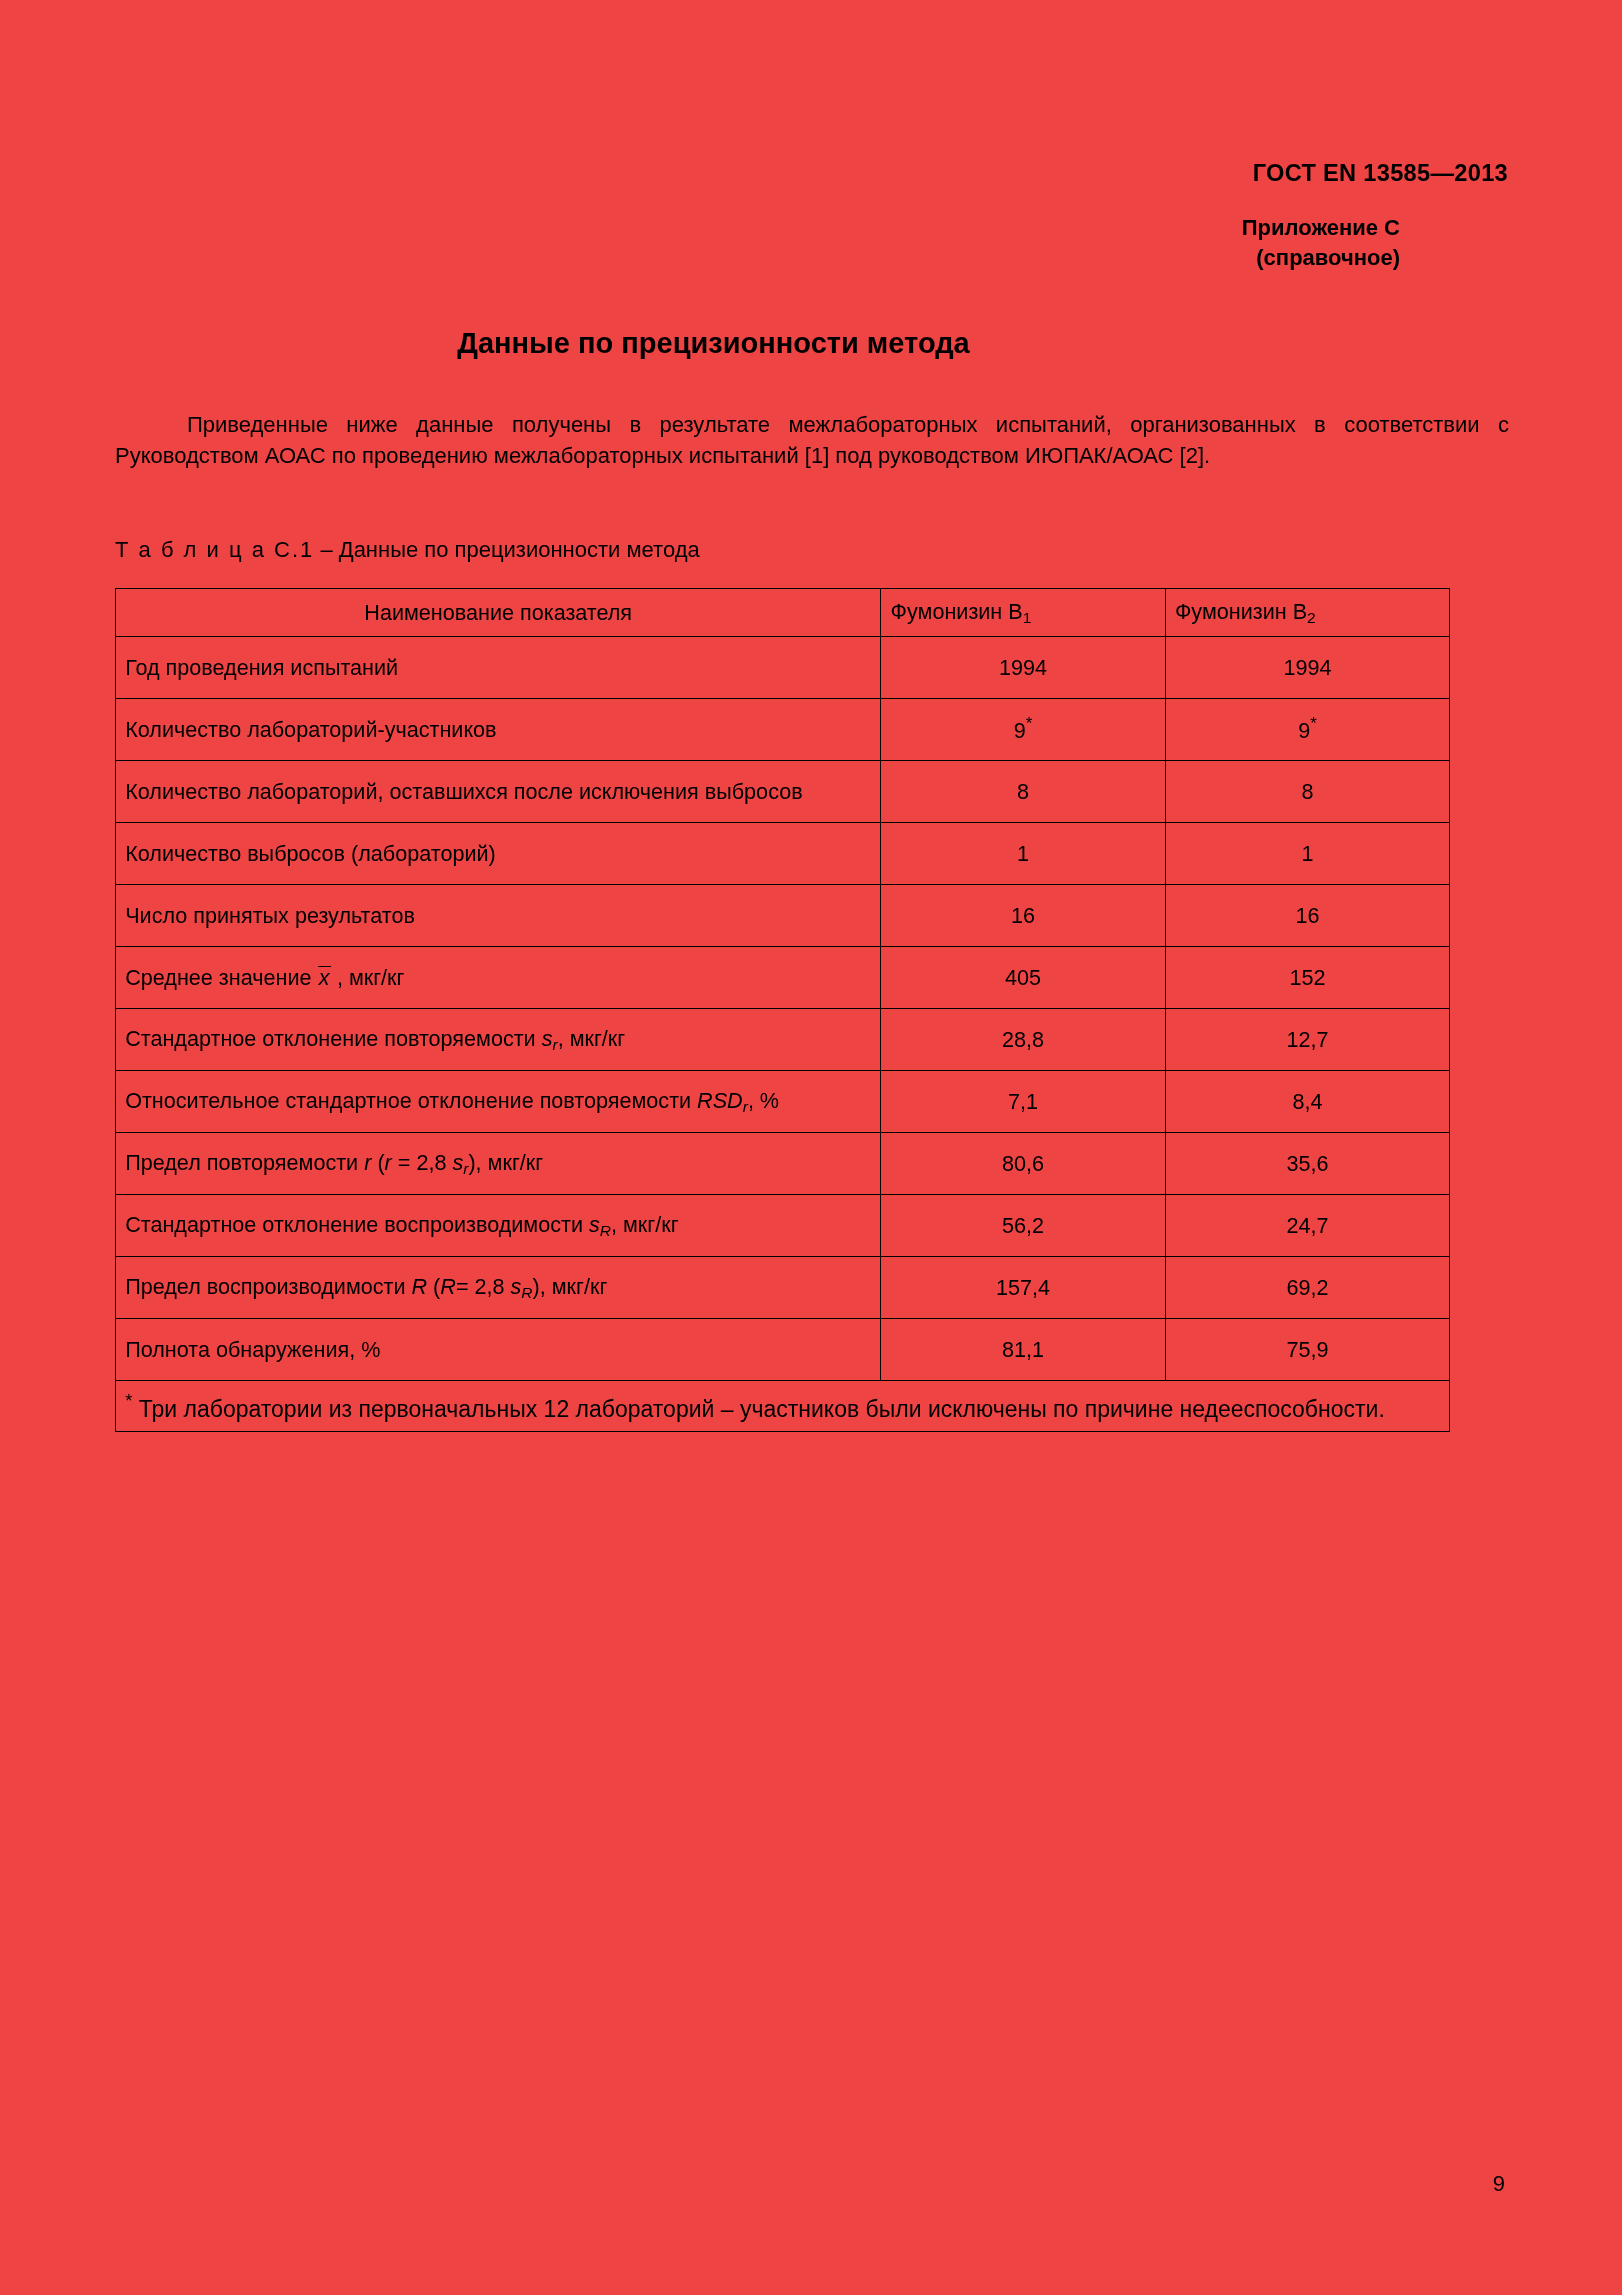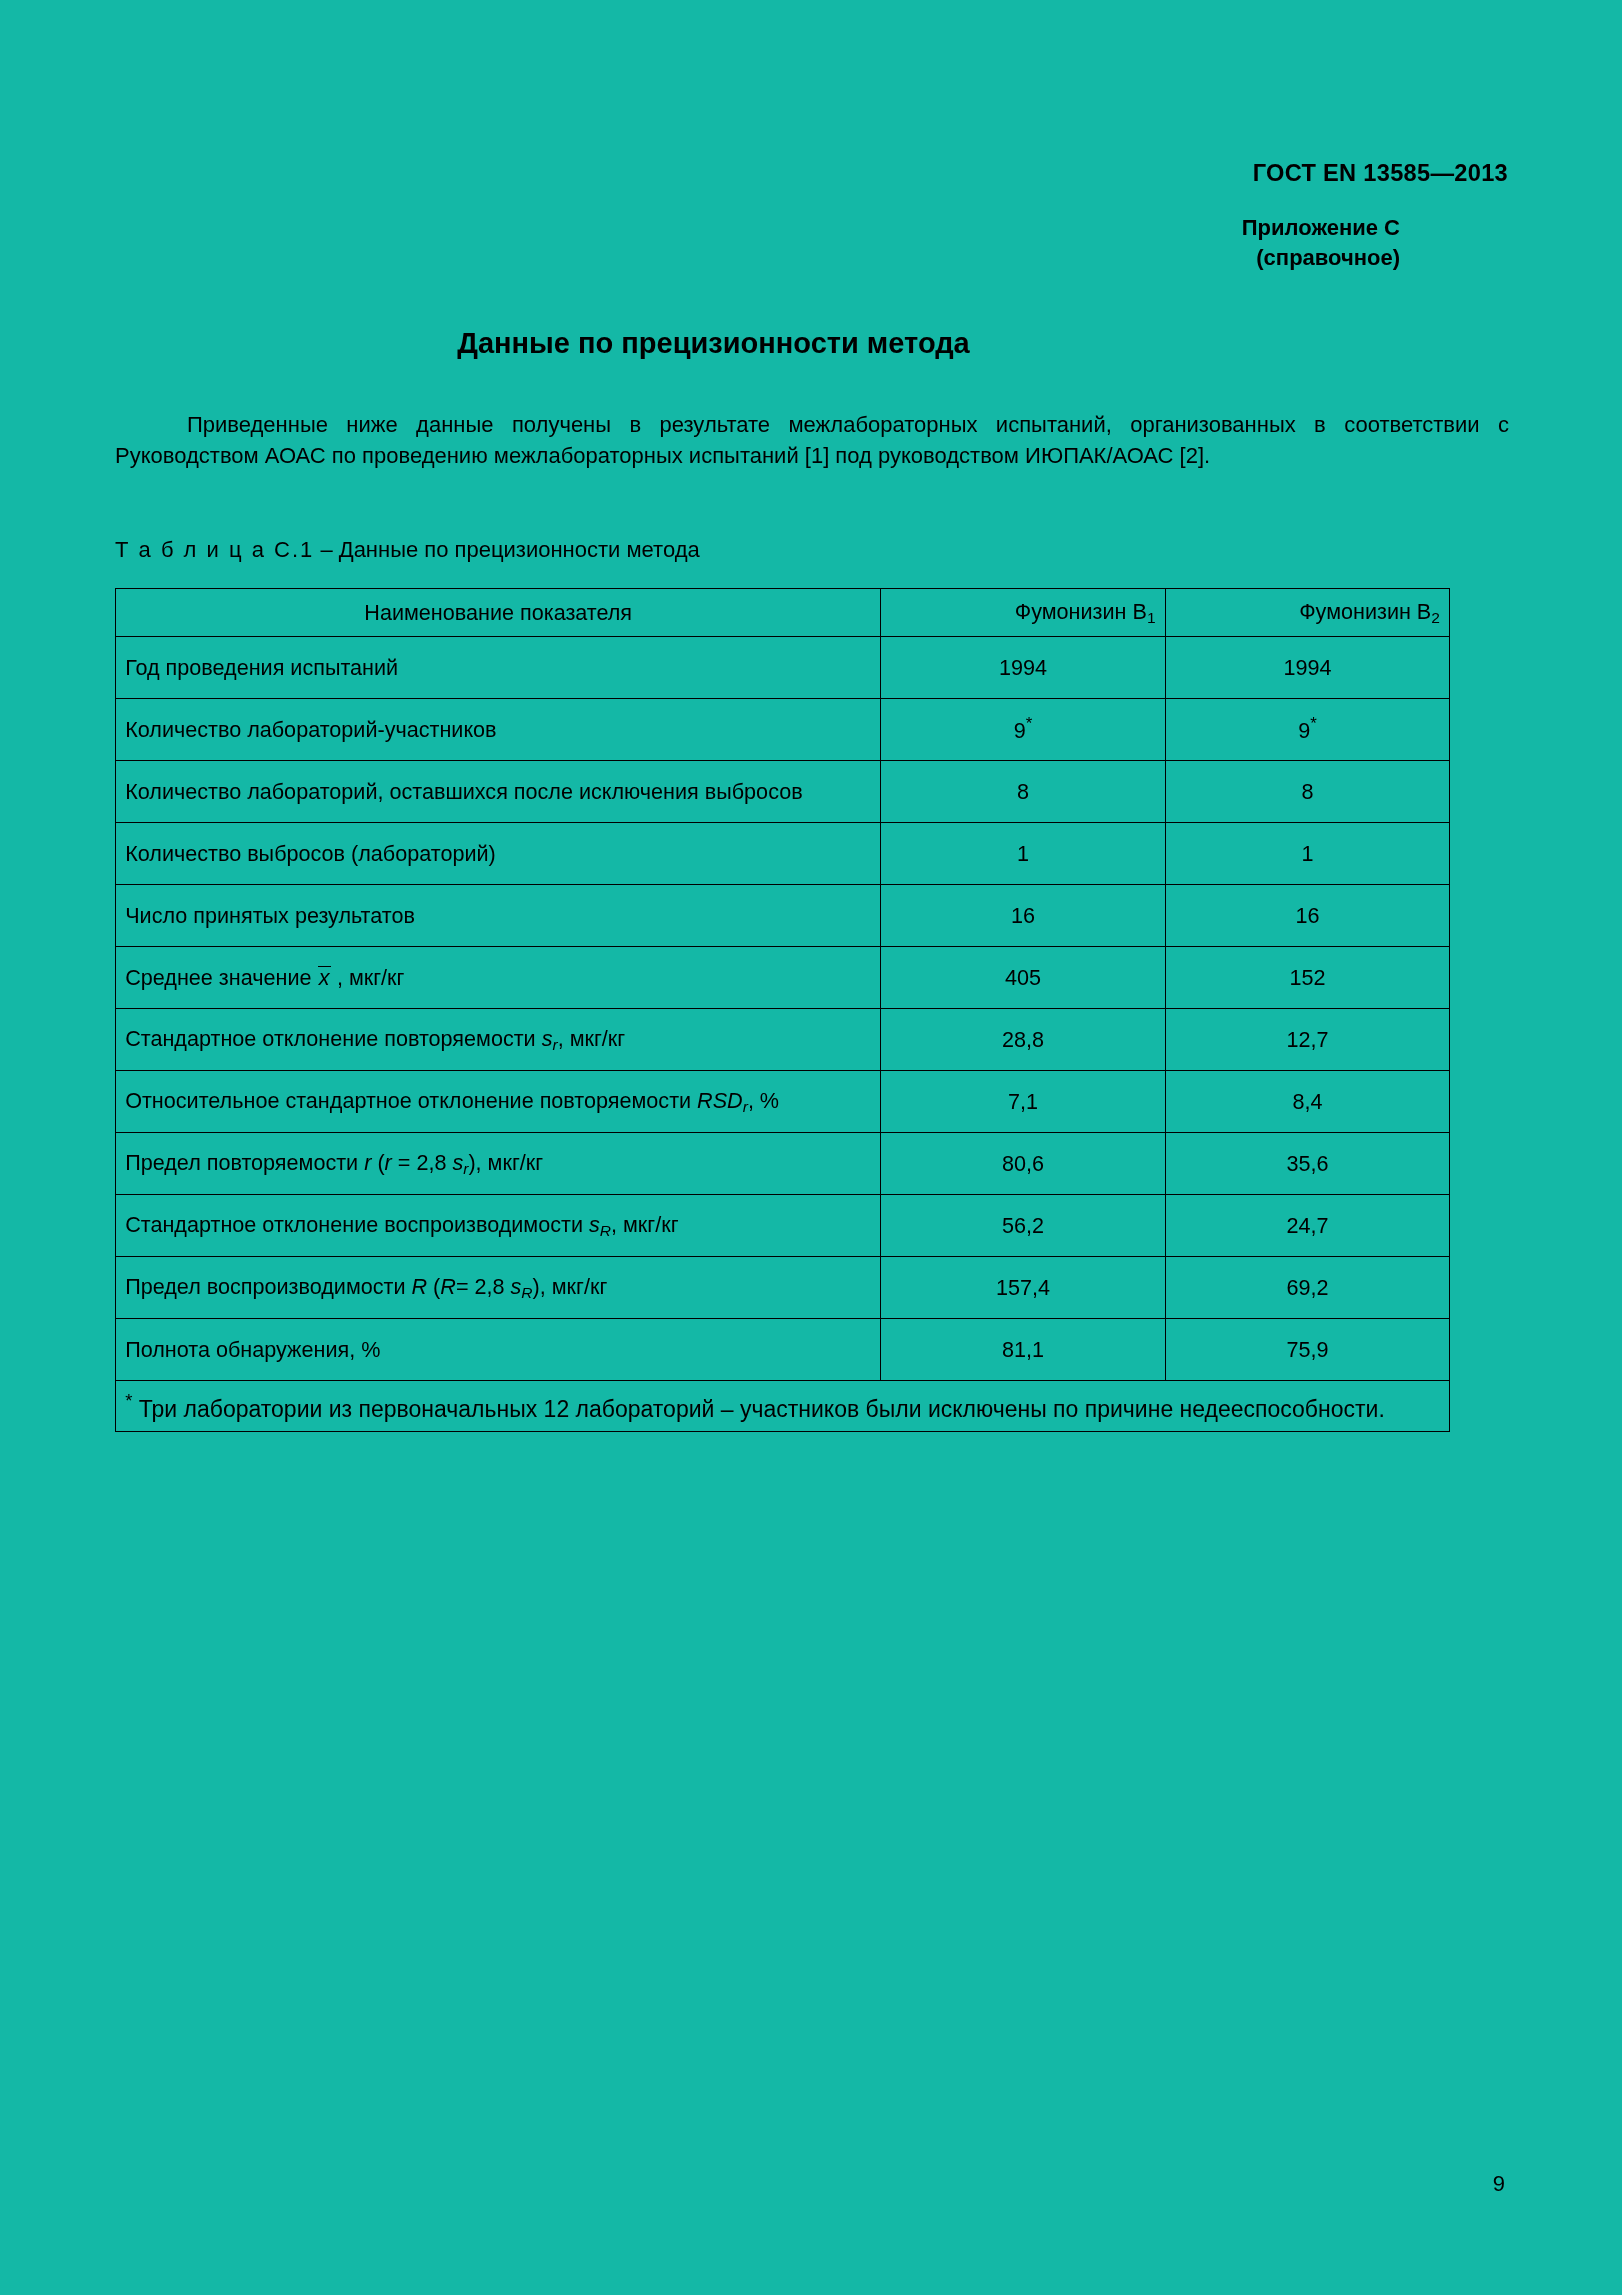--- a/index.html
+++ b/index.html
@@ -10,21 +10,21 @@
   body {
     font-family: "Liberation Sans", sans-serif;
     color: #000000;
   }
   .page {
     position: relative;
     width: 1623px;
     height: 2295px;
     box-sizing: border-box;
     padding: 0;
-    background: #14b8a6;
+    background: #ef4444;
     overflow: hidden;
   }
   .header-line {
     position: absolute;
     top: 160px;
     right: 115px;
     font-size: 23.6px;
     font-weight: bold;
     letter-spacing: 0.3px;
   }
@@ -92,21 +92,21 @@
   }
   table.data th.col-name {
     width: 746px;
     text-align: center;
     font-weight: normal;
     padding-top: 10.5px;
     padding-bottom: 10.5px;
   }
   table.data th.col-val {
     width: 265px;
-    text-align: right;
+    text-align: left;
     font-weight: normal;
   }
   td.name-cell {
     text-align: left;
     height: 48px;
   }
   td.val-cell {
     text-align: center;
     vertical-align: bottom;
     padding-bottom: 7.9px;

